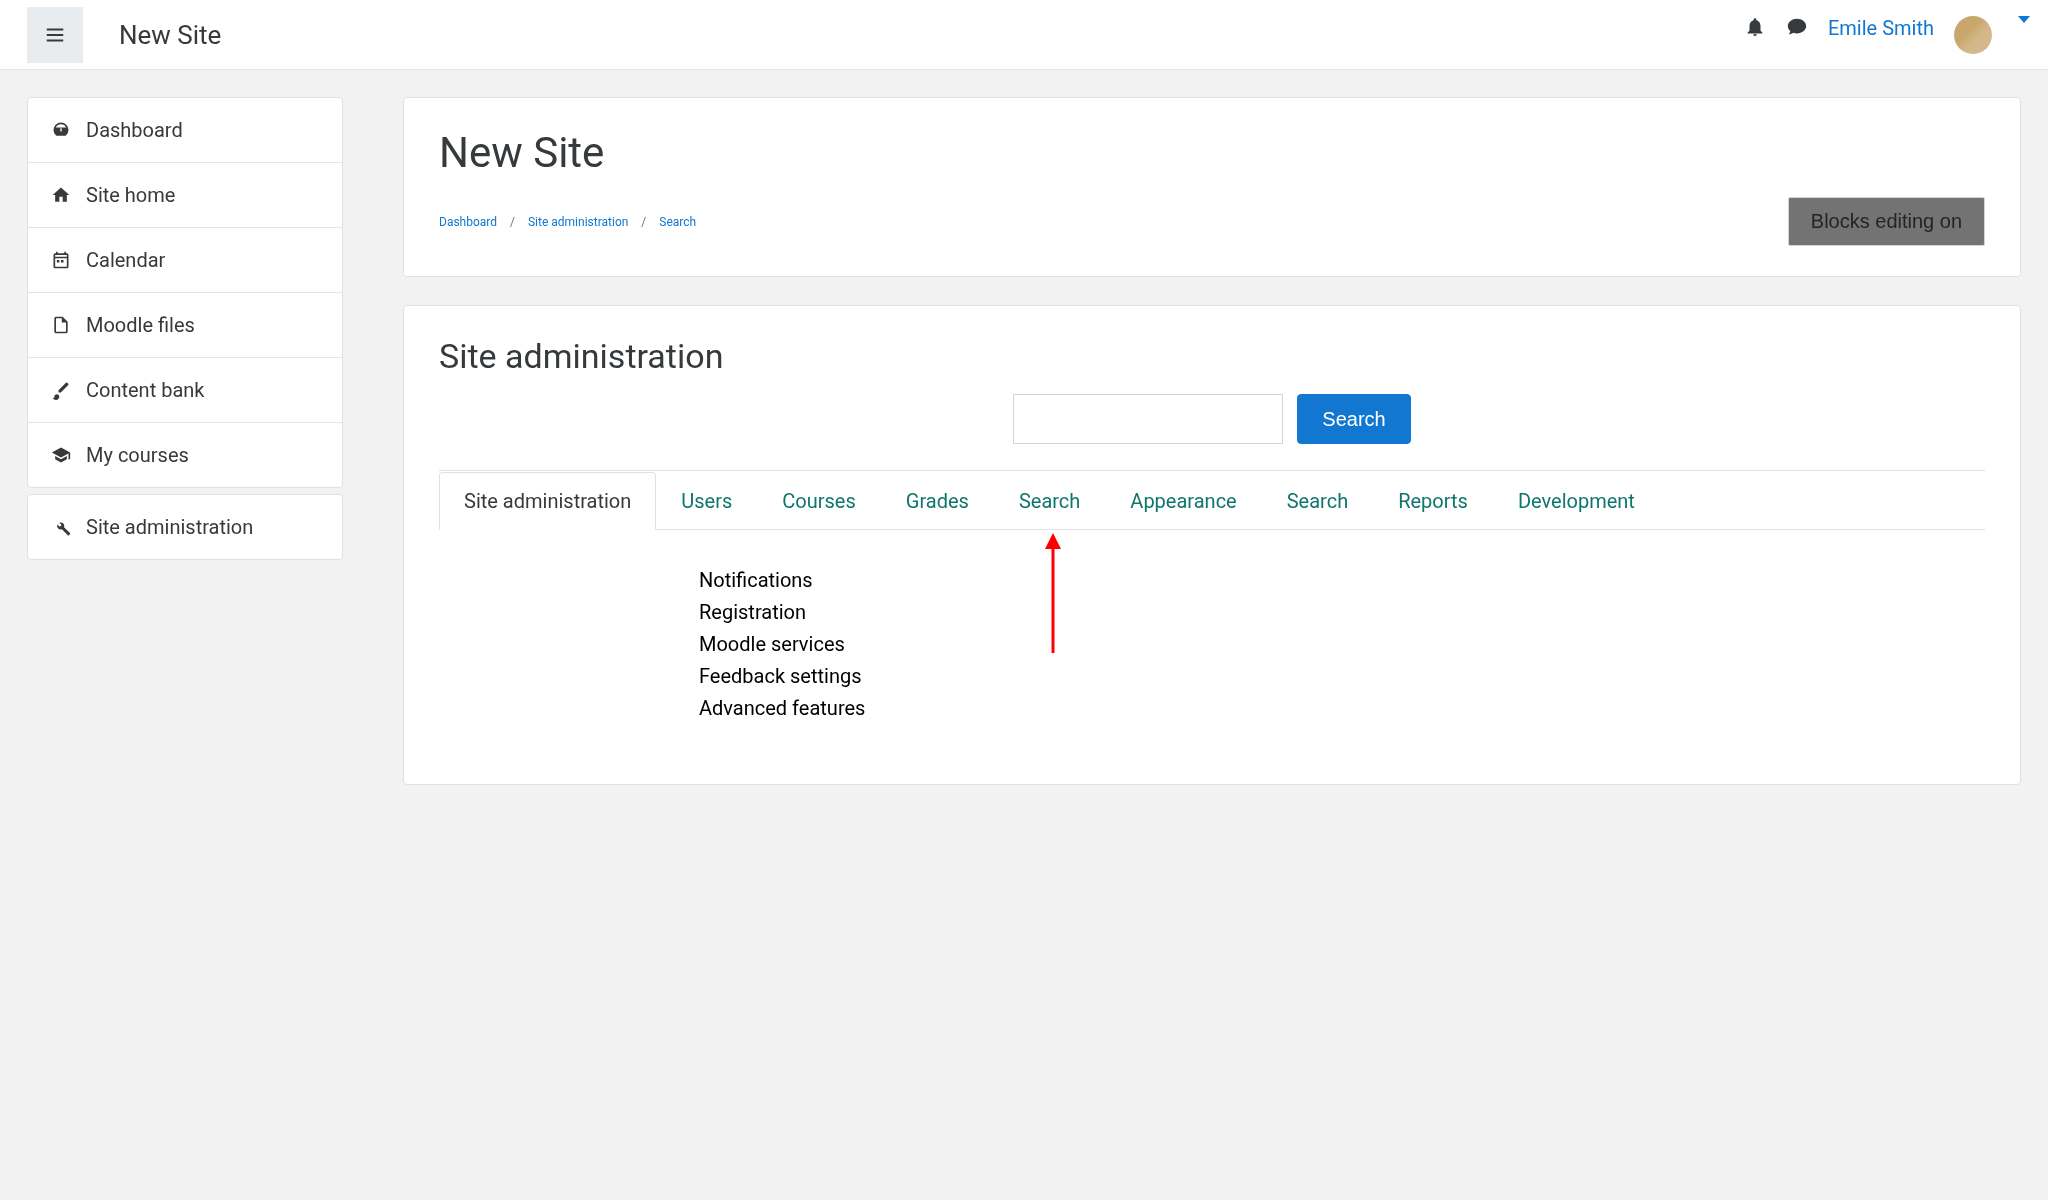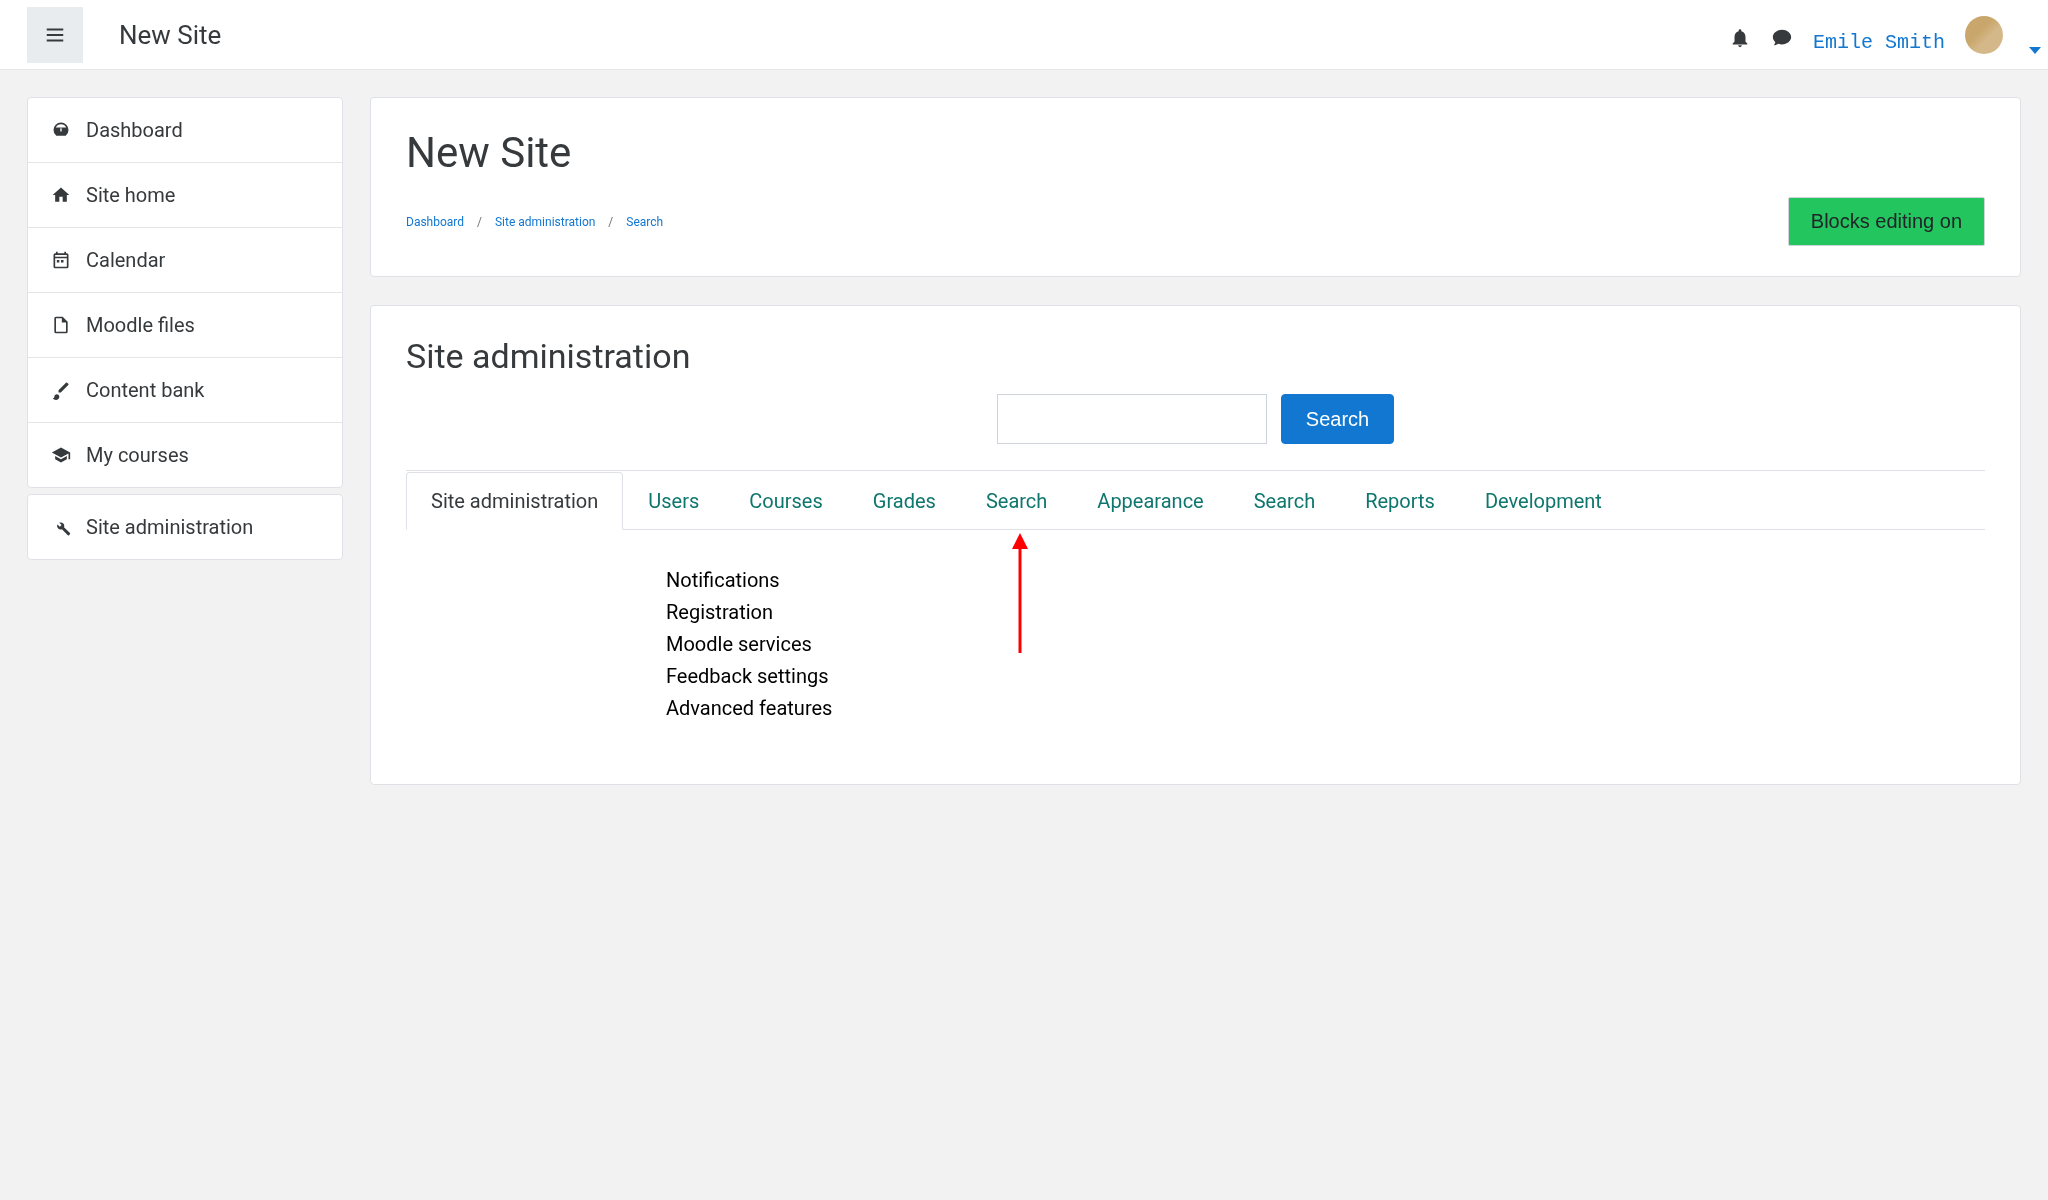--- a/index.html
+++ b/index.html
@@ -3,42 +3,42 @@
 <meta charset="utf-8">
 <style>
 * { box-sizing: border-box; margin: 0; padding: 0; }
 body { font-family: -apple-system, BlinkMacSystemFont, "Segoe UI", Roboto, Helvetica, Arial, sans-serif; background: #f2f2f2; color: #373a3c; }
 a { text-decoration: none; color: #1177d1; }
 
 
 .topbar { background: #fff; border-bottom: 1px solid #e5e5e5; display: flex; align-items: center; height: 70px; padding: 0 20px 0 27px; position: relative; }
 .hamburger-btn { width: 56px; height: 56px; background: #e9ecef; display: flex; align-items: center; justify-content: center; cursor: pointer; }
 .site-name { font-size: 26px; margin-left: 36px; color: #373a3c; }
-.topbar-right { position: absolute; right: 7px; display: flex; align-items: flex-end; gap: 20px; font-family: Liberation Mono, monospace; }
+.topbar-right { position: absolute; right: 18px; display: flex; align-items: flex-start; gap: 20px; }
 .avatar { width: 38px; height: 38px; border-radius: 50%; background: linear-gradient(135deg,#c9a66b 40%,#d4b88a 60%); display:inline-block; }
 .username-link { font-size: 20px; color: #1177d1; }
 .caret-down { width: 0; height: 0; border-left: 6px solid transparent; border-right: 6px solid transparent; border-top: 7px solid #1177d1; display:inline-block; margin-left:6px; }
 
 
-.page { display: flex; align-items: flex-start; }
+.page { display: flex; align-items: flex-start; gap: 33px; }
 .sidebar { width: 370px; padding: 27px; }
 .nav-group { background: #fff; border: 1px solid #dee2e6; border-radius: 4px; overflow: hidden; }
 .nav-group + .nav-group { margin-top: 6px; }
 .nav-item { display: flex; align-items: center; gap: 14px; padding: 20px 22px; border-bottom: 1px solid #e5e5e5; cursor: pointer; font-size: 20px; color: #373a3c; }
 .nav-item:last-child { border-bottom: none; }
 .nav-icon { width: 22px; display: inline-flex; justify-content: center; color: #373a3c; }
 
 .main { flex: 1; padding: 27px 27px 27px 0; }
 .card { background: #fff; border: 1px solid #dee2e6; border-radius: 4px; padding: 30px 35px; margin-bottom: 28px; }
 .page-title { font-size: 42px; font-weight: 400; margin-bottom: 20px; }
 .breadcrumb-row { display: flex; align-items: center; justify-content: space-between; }
 .breadcrumb { font-size: 12px; color: #6c757d; }
 .breadcrumb a { color: #1177d1; }
 .breadcrumb .sep { margin: 0 10px; color: #6c757d; }
-.editing-btn { background: #22c55e; border: 1px solid #ced4da; color: #212529; padding: 12px 22px; font-size: 20px; cursor: pointer; border-radius: 2px; }
+.editing-btn { background: #737373; border: 1px solid #ced4da; color: #212529; padding: 12px 22px; font-size: 20px; cursor: pointer; border-radius: 2px; }
 
 .section-title { font-size: 34px; font-weight: 400; margin-bottom: 18px; }
 .search-row { display: flex; justify-content: center; gap: 14px; margin-bottom: 26px; }
 .search-input { width: 270px; height: 50px; border: 1px solid #ced4da; background:#fff; padding: 0 10px; font-size: 18px; }
 .search-btn { background: #1177d1; color: #fff; border: 1px solid #1177d1; padding: 0 24px; height: 50px; font-size: 20px; cursor: pointer; border-radius: 4px; }
 
 .tabs-wrap { border-top: 1px solid #dee2e6; border-bottom: 1px solid #dee2e6; padding: 0; }
 .tabs { display: flex; flex-wrap: wrap; gap: 0; }
 .tab { padding: 16px 24px; font-size: 20px; color: #0f766e; cursor: pointer; border: 1px solid transparent; position: relative; top: 1px; }
 .tab.active { color: #373a3c; border: 1px solid #dee2e6; border-bottom-color: #fff; border-radius: 4px 4px 0 0; background:#fff; }

